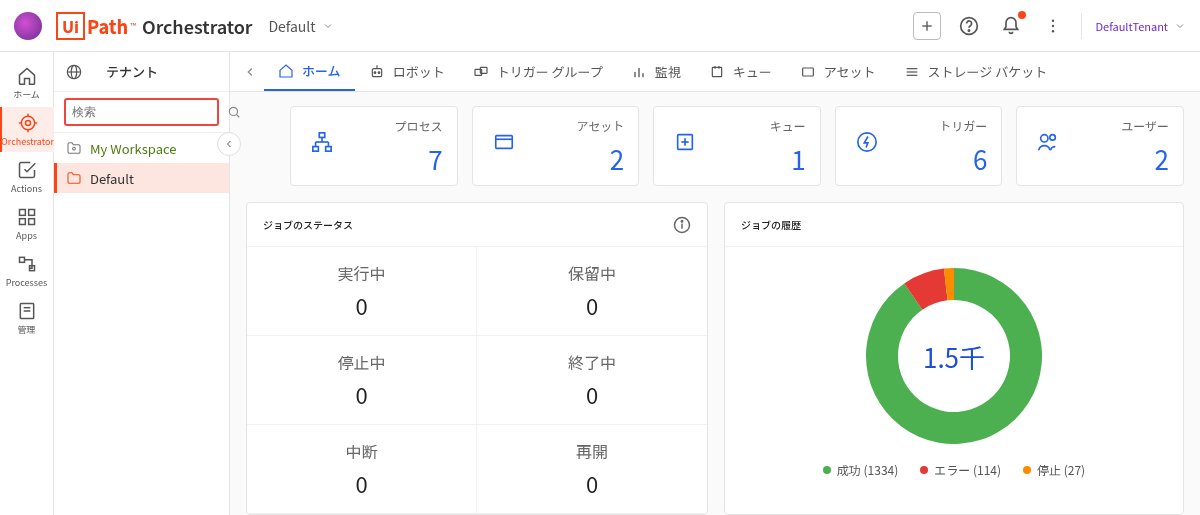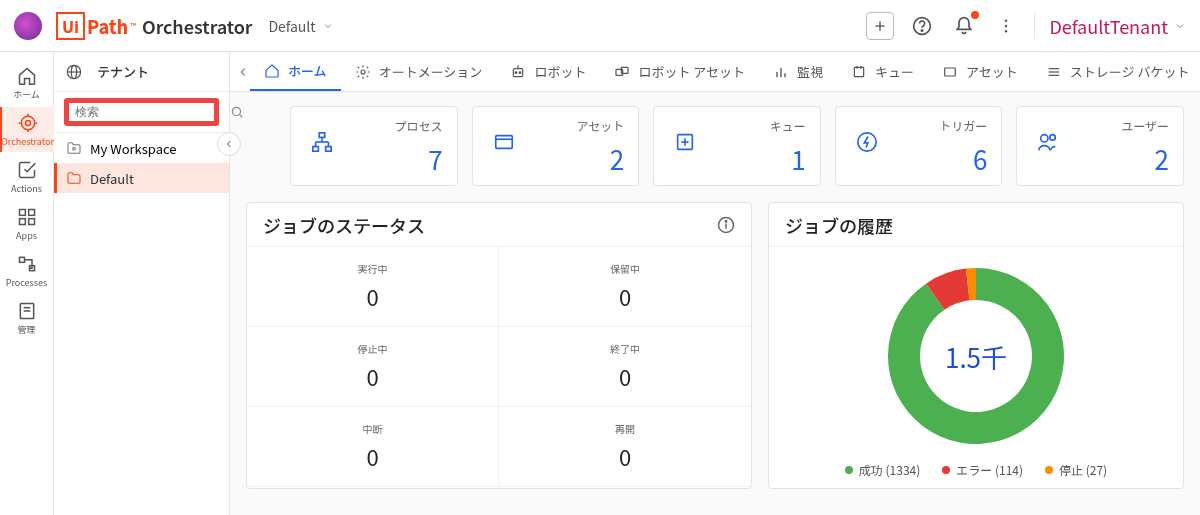--- a/index.html
+++ b/index.html
@@ -11,36 +11,36 @@
 .logo-path { color:#fa4616; font-weight:800; font-size:18px; margin-right:2px;}
 .logo-tm { font-size:8px; color:#fa4616; vertical-align: top; margin-right:6px;}
 .logo-orc { color:#333; font-weight:600; font-size:18px; margin-right:16px;}
 .crumb { color:#555; font-size:14px; display:flex; align-items:center; gap:6px; cursor:pointer;}
 .top-right { margin-left:auto; display:flex; align-items:center; gap:14px; }
 .icon-btn { width:28px; height:28px; display:flex; align-items:center; justify-content:center; border:1px solid transparent; border-radius:4px; cursor:pointer; }
 .icon-btn.boxed { border-color:#bbb; }
 .bell-dot { position:relative; }
 .bell-dot::after { content:""; position:absolute; top:-2px; right:-2px; width:8px; height:8px; background:#fa4616; border-radius:50%; }
 .divider-v { width:1px; height:26px; background:#e4e4e4; }
-.tenant-btn { display:flex; align-items:center; gap:6px; color:#be185d; cursor:pointer; font-size:18px;}
+.tenant-btn { display:flex; align-items:center; gap:6px; color:#6d28d9; cursor:pointer; font-size:11px;}
 
 .layout { display:flex; height: calc(515px - 52px); }
 
 .rail { width:54px; border-right:1px solid #e4e4e4; display:flex; flex-direction:column; align-items:center; padding-top:8px; gap:2px; }
 .rail-item { width:54px; padding:6px 0 4px; display:flex; flex-direction:column; align-items:center; gap:2px; font-size:9px; color:#555; cursor:pointer;}
 .rail-item.active { color:#fa4616; background:#fdece7; border-left:2px solid #fa4616;}
 .rail-item svg { width:20px; height:20px; }
 
 .side { width:176px; border-right:1px solid #e4e4e4; position:relative; }
-.side-row { height:40px; display:flex; align-items:center; gap:15px; padding:0 12px; font-size:13px; color:#333; border-bottom:1px solid #f0f0f0; cursor:pointer;}
+.side-row { height:40px; display:flex; align-items:center; gap:24px; padding:0 12px; font-size:13px; color:#333; border-bottom:1px solid #f0f0f0; cursor:pointer;}
 .side-row.section { font-weight:500; }
 .search-wrap { padding:6px 10px; border-bottom:1px solid #f0f0f0; }
-.search-box { display:flex; align-items:center; border:5px solid #ef4444; border-radius:3px; height:28px; padding:0 6px; }
+.search-box { display:flex; align-items:center; border:2px solid #ef4444; border-radius:3px; height:28px; padding:0 6px; }
 .search-box input { flex:1; border:none; outline:none; font-size:12px; color:#555; background:transparent;}
-.folder-item { height:30px; display:flex; align-items:center; gap:8px; padding:0 12px; font-size:13px; color:#000000; cursor:pointer;}
+.folder-item { height:30px; display:flex; align-items:center; gap:8px; padding:0 12px; font-size:13px; color:#4d7c0f; cursor:pointer;}
 .folder-item.selected { background:#fde6e0; color:#333; border-left:3px solid #fa4616; padding-left:9px;}
 .folder-item.selected svg { color:#fa4616; }
 .side-collapse { position:absolute; top:80px; right:-12px; width:24px; height:24px; background:#fff; border:1px solid #ddd; border-radius:50%; display:flex; align-items:center; justify-content:center; cursor:pointer;}
 
 .main { flex:1; display:flex; flex-direction:column; overflow:hidden;}
 .tabs { height:40px; border-bottom:1px solid #e4e4e4; display:flex; align-items:stretch; padding:0 6px; position:relative;}
 .tab-nav-btn { width:28px; display:flex; align-items:center; justify-content:center; cursor:pointer; color:#888;}
 .tab { display:flex; align-items:center; gap:8px; padding:0 14px; font-size:13px; color:#555; cursor:pointer; white-space:nowrap;}
 .tab.active { color:#2563eb; border-bottom:2px solid #2563eb; font-weight:500;}
 .tab svg{ width:16px; height:16px;}
@@ -50,26 +50,26 @@
 .kpi { flex:1; border:1px solid #e4e4e4; border-radius:4px; background:#fff; padding:10px 14px 8px; display:flex; gap:12px; cursor:pointer;}
 .kpi-icon { width:34px; display:flex; align-items:flex-start; justify-content:center; padding-top:14px; color:#2563eb;}
 .kpi-icon svg{width:22px;height:22px;}
 .kpi-body { flex:1; text-align:right;}
 .kpi-label { font-size:12px; color:#666;}
 .kpi-value { font-size:26px; color:#2563eb; font-weight:400; margin-top:6px;}
 
 .panels { display:flex; gap:16px;}
 .panel { border:1px solid #e4e4e4; border-radius:4px; background:#fff;}
 .status-panel { flex:1;}
-.history-panel { width:416px;}
-.panel-head { height:44px; display:flex; align-items:center; justify-content:space-between; padding:0 16px; border-bottom:1px solid #f0f0f0; font-size:18px; font-weight:500;}
+.history-panel { width:460px;}
+.panel-head { height:44px; display:flex; align-items:center; justify-content:space-between; padding:0 16px; border-bottom:1px solid #f0f0f0; font-size:10px; font-weight:500;}
 .status-grid { display:grid; grid-template-columns:1fr 1fr;}
 .status-cell { border-right:1px solid #f0f0f0; border-bottom:1px solid #f0f0f0; padding:14px 0; text-align:center;}
 .status-cell:nth-child(2n){ border-right:none;}
-.status-label { font-size:10px; color:#666;}
+.status-label { font-size:16px; color:#666;}
 .status-value { font-size:22px; color:#222; margin-top:4px;}
 
 .donut-wrap { display:flex; flex-direction:column; align-items:center; padding:14px 16px 10px; }
 .donut { position:relative; width:190px; height:190px;}
 .donut-center { position:absolute; inset:0; display:flex; align-items:center; justify-content:center; font-size:26px; color:#1d4ed8;}
 .legend { display:flex; gap:22px; margin-top:10px; font-size:12px; color:#555;}
 .legend-item { display:flex; align-items:center; gap:6px;}
 .legend-dot { width:8px; height:8px; border-radius:50%;}
 
 svg{flex-shrink:0;}
@@ -226,40 +226,33 @@
           </svg>
       </div>
       <div class="tab active">
         <svg viewBox="0 0 24 24" fill="none" stroke="currentColor" stroke-width="1.8">
             <path d="M3 11l9-8 9 8v10H3z"></path>
           </svg>
         <span>ホーム</span>
       </div>
       <div class="tab">
         <svg viewBox="0 0 24 24" fill="none" stroke="currentColor" stroke-width="1.8">
-            <circle cx="12" cy="12" r="3"></circle>
-            <path d="M12 2v3M12 19v3M4.2 4.2l2.1 2.1M17.7 17.7l2.1 2.1M2 12h3M19 12h3M4.2 19.8l2.1-2.1M17.7 6.3l2.1-2.1"></path>
-          </svg>
-        <span>オートメーション</span>
-      </div>
-      <div class="tab">
-        <svg viewBox="0 0 24 24" fill="none" stroke="currentColor" stroke-width="1.8">
             <rect x="5" y="7" width="14" height="12" rx="2"></rect>
             <circle cx="9" cy="13" r="1.2" fill="currentColor"></circle>
             <circle cx="15" cy="13" r="1.2" fill="currentColor"></circle>
             <line x1="12" y1="2" x2="12" y2="7"></line>
           </svg>
         <span>ロボット</span>
       </div>
       <div class="tab">
         <svg viewBox="0 0 24 24" fill="none" stroke="currentColor" stroke-width="1.8">
             <rect x="3" y="8" width="10" height="9" rx="1"></rect>
             <rect x="11" y="5" width="10" height="9" rx="1"></rect>
           </svg>
-        <span>ロボット アセット</span>
+        <span>トリガー グループ</span>
       </div>
       <div class="tab">
         <svg viewBox="0 0 24 24" fill="none" stroke="currentColor" stroke-width="2">
             <line x1="6" y1="20" x2="6" y2="12"></line>
             <line x1="12" y1="20" x2="12" y2="6"></line>
             <line x1="18" y1="20" x2="18" y2="14"></line>
           </svg>
         <span>監視</span>
       </div>
       <div class="tab">

